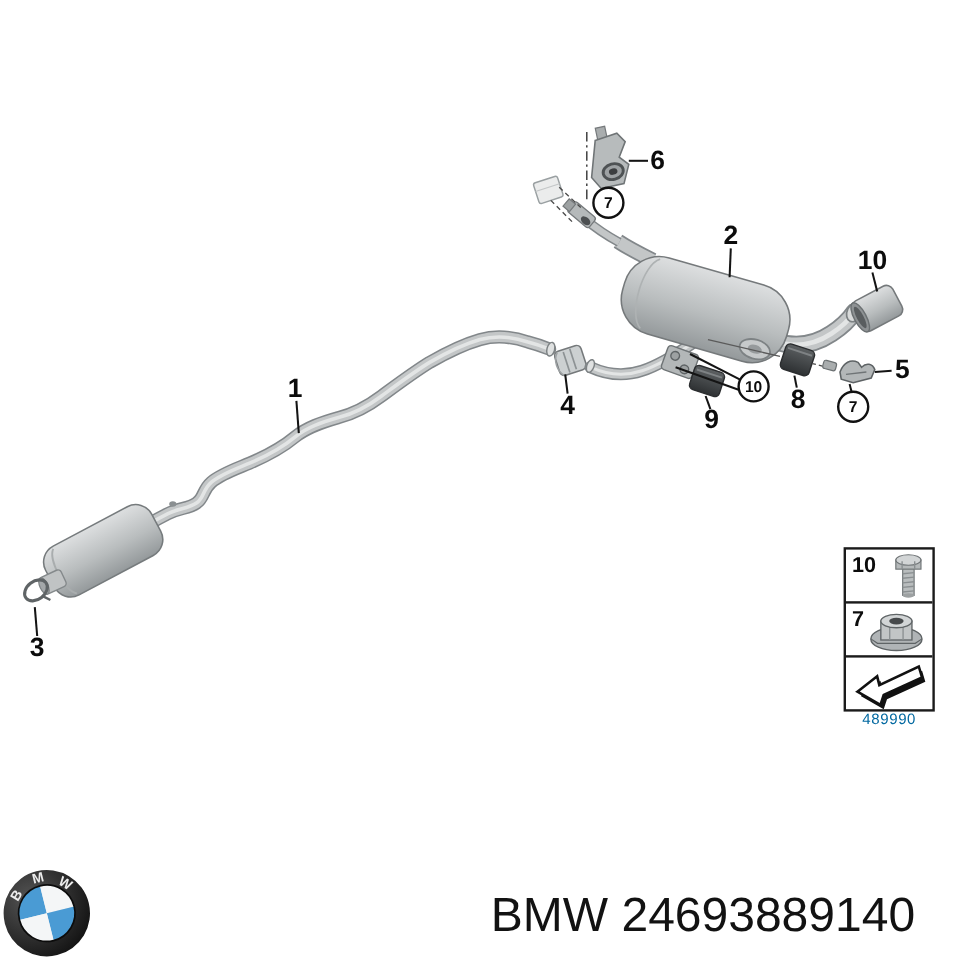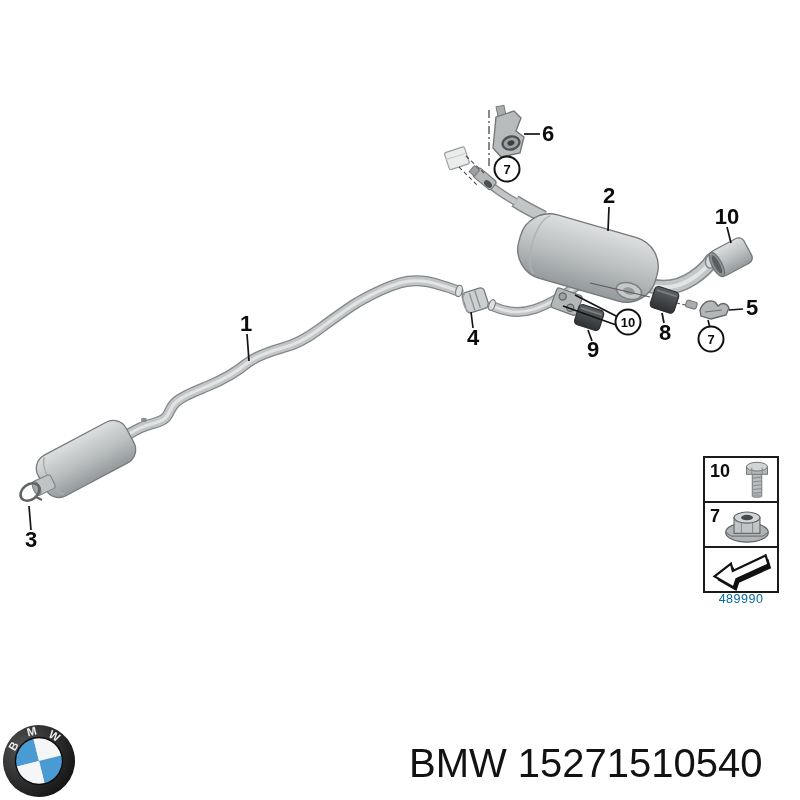--- a/index.html
+++ b/index.html
@@ -241,15 +241,15 @@
       <path d="M38,40 L14.5,40 A23.5,23.5 0 0 1 38,16.5 Z" fill="#4a9bd4"></path>
       <path d="M38,40 L38,16.5 A23.5,23.5 0 0 1 61.5,40 Z" fill="#f4f6f7"></path>
       <path d="M38,40 L61.5,40 A23.5,23.5 0 0 1 38,63.5 Z" fill="#4a9bd4"></path>
       <path d="M38,40 L38,63.5 A23.5,23.5 0 0 1 14.5,40 Z" fill="#f4f6f7"></path>
       <circle cx="38" cy="40" r="23.5" fill="none" stroke="#0c0c0c" stroke-width="1.4"></circle>
       <text x="17.5" y="23" font-size="11.5" font-weight="bold" fill="#ececec" text-anchor="middle" transform="rotate(-45 17.5 20)" font-family="Liberation Sans, sans-serif">B</text>
       <text x="38" y="13.5" font-size="11.5" font-weight="bold" fill="#ececec" text-anchor="middle" font-family="Liberation Sans, sans-serif">M</text>
       <text x="58.5" y="23" font-size="11.5" font-weight="bold" fill="#ececec" text-anchor="middle" transform="rotate(45 58.5 20)" font-family="Liberation Sans, sans-serif">W</text>
     </g>
   </svg>
-  <div class="part-title">BMW 15271510540</div>
+  <div class="part-title">BMW 24693889140</div>
 
 </div>
 
 </body></html>

